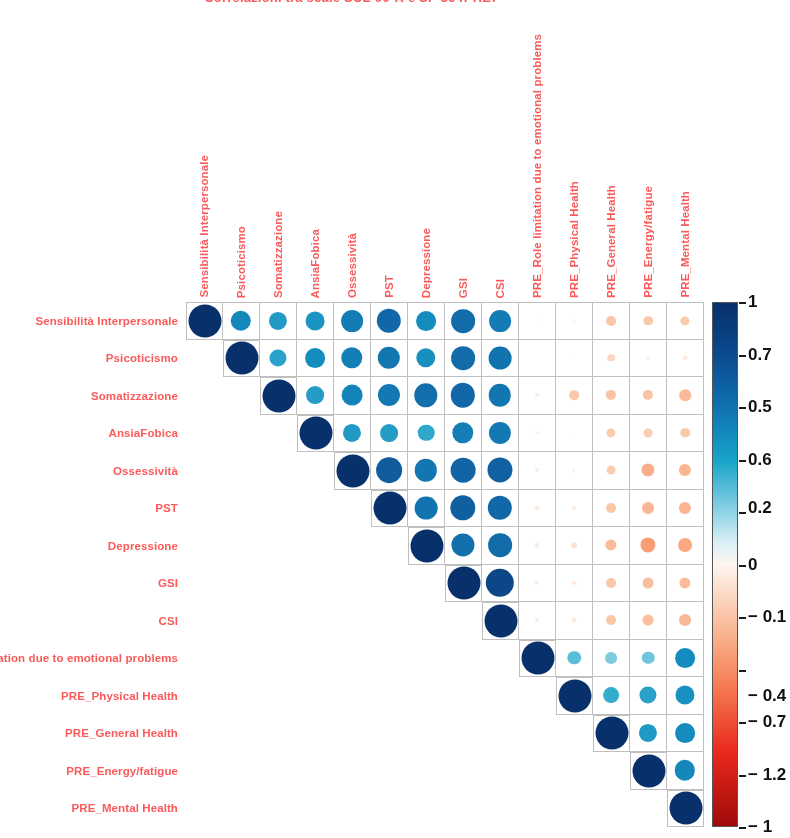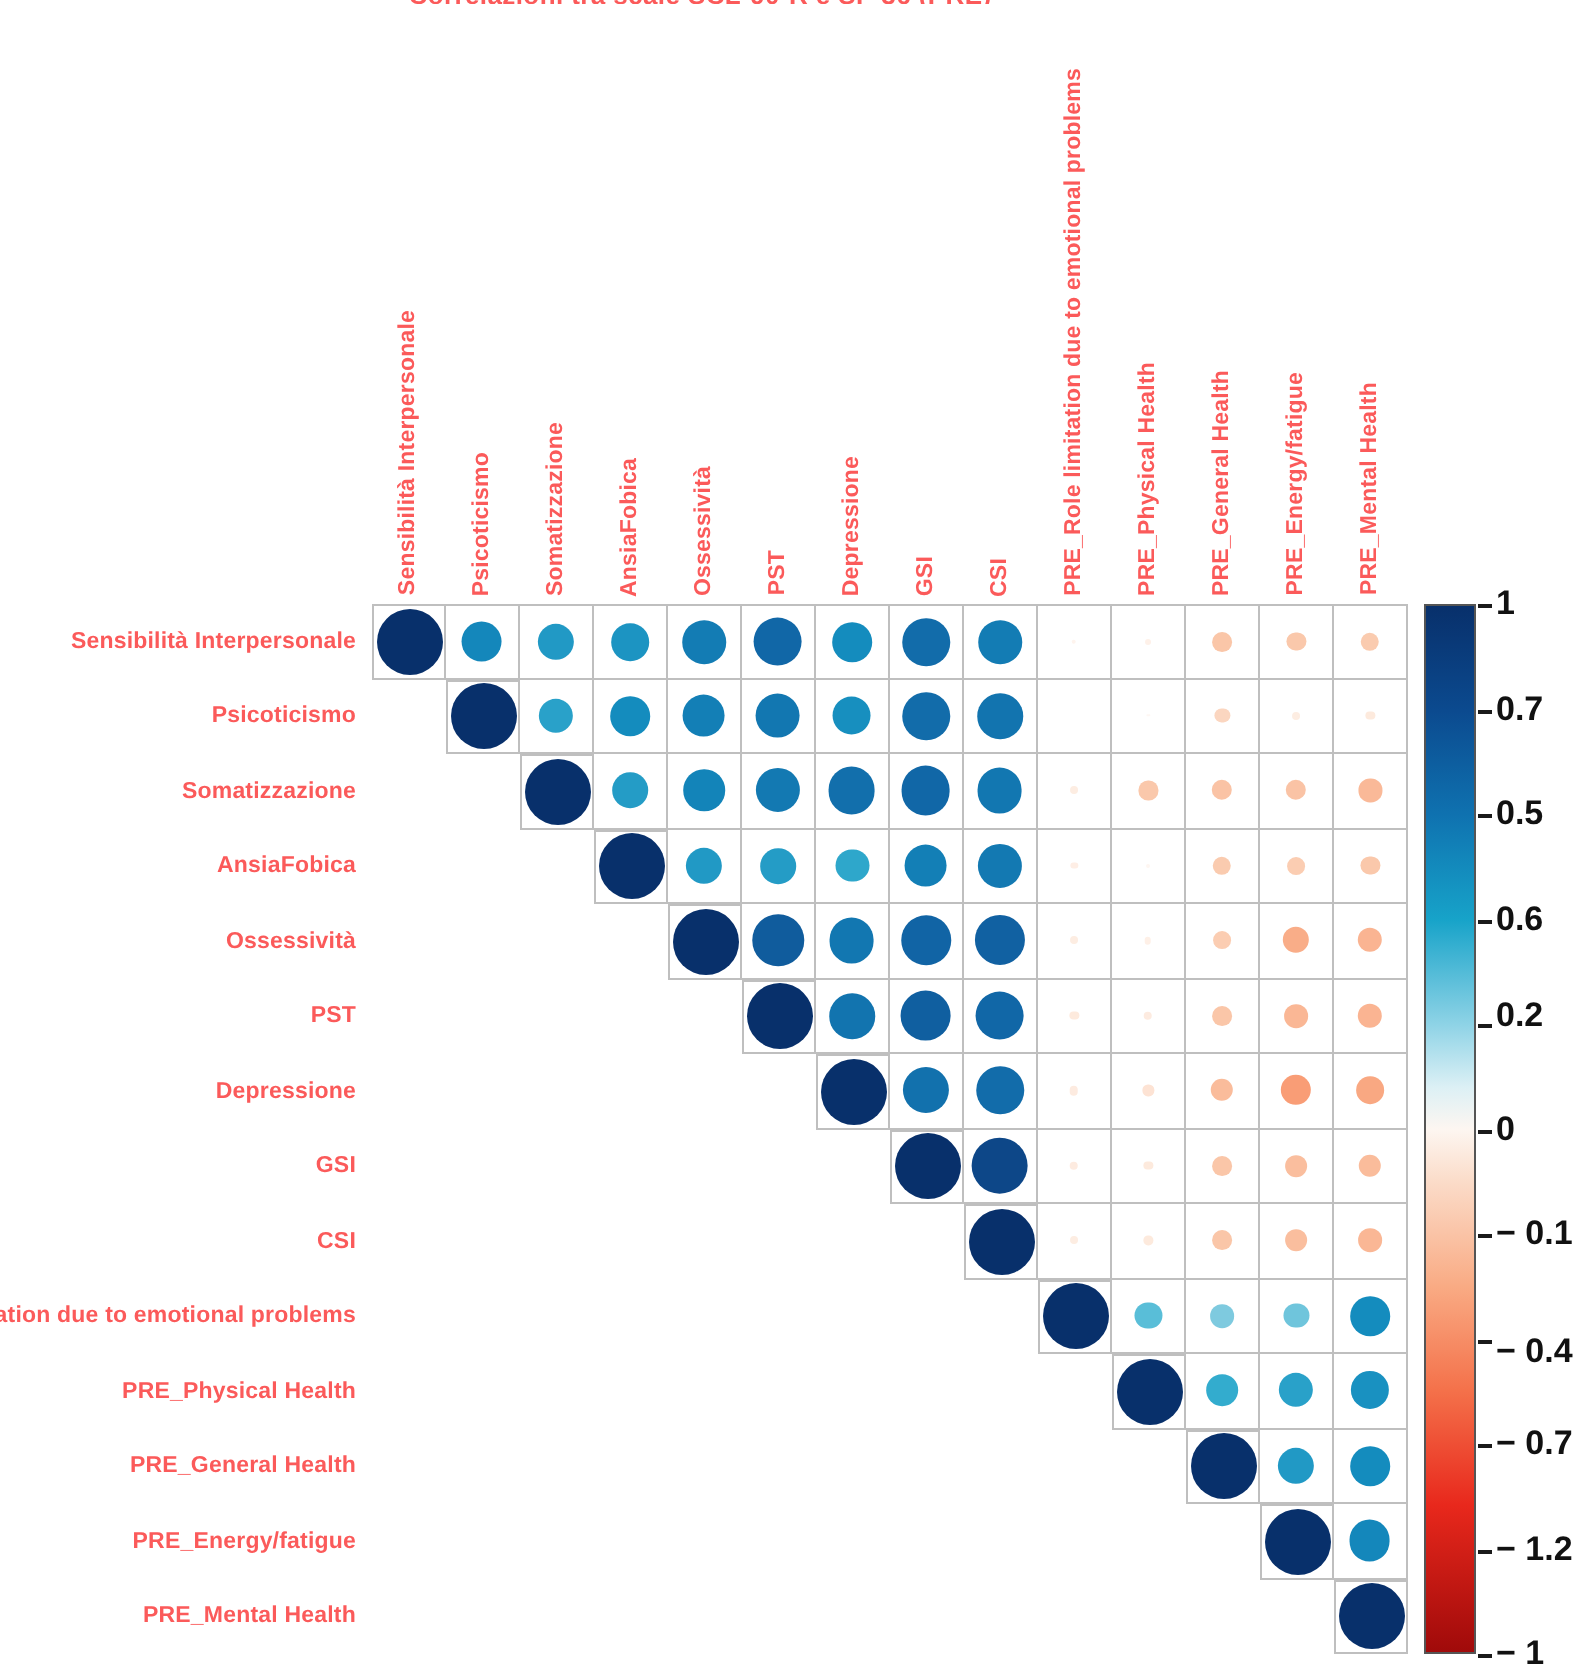--- a/index.html
+++ b/index.html
@@ -549,21 +549,21 @@
       <div class="cb-lab" style="top: 407px;">0.5</div>
       <div class="cb-tick" style="top: 459.5px;"></div>
       <div class="cb-lab" style="top: 459.5px;">0.6</div>
       <div class="cb-tick" style="top: 512px;"></div>
       <div class="cb-lab" style="top: 508px;">0.2</div>
       <div class="cb-tick" style="top: 564.5px;"></div>
       <div class="cb-lab" style="top: 564.5px;">0</div>
       <div class="cb-tick" style="top: 617px;"></div>
       <div class="cb-lab" style="top: 617px;">− 0.1</div>
       <div class="cb-tick" style="top: 669.5px;"></div>
-      <div class="cb-lab" style="top: 676px; text-align: right;">− 0.4</div>
+      <div class="cb-lab" style="top: 696px; text-align: right;">− 0.4</div>
       <div class="cb-tick" style="top: 722px;"></div>
       <div class="cb-lab" style="top: 722px;">− 0.7</div>
       <div class="cb-tick" style="top: 774.5px;"></div>
       <div class="cb-lab" style="top: 774.5px;">− 1.2</div>
       <div class="cb-tick" style="top: 827px;"></div>
       <div class="cb-lab" style="top: 827px;">− 1</div>
     </div>
 
 </div>
 

